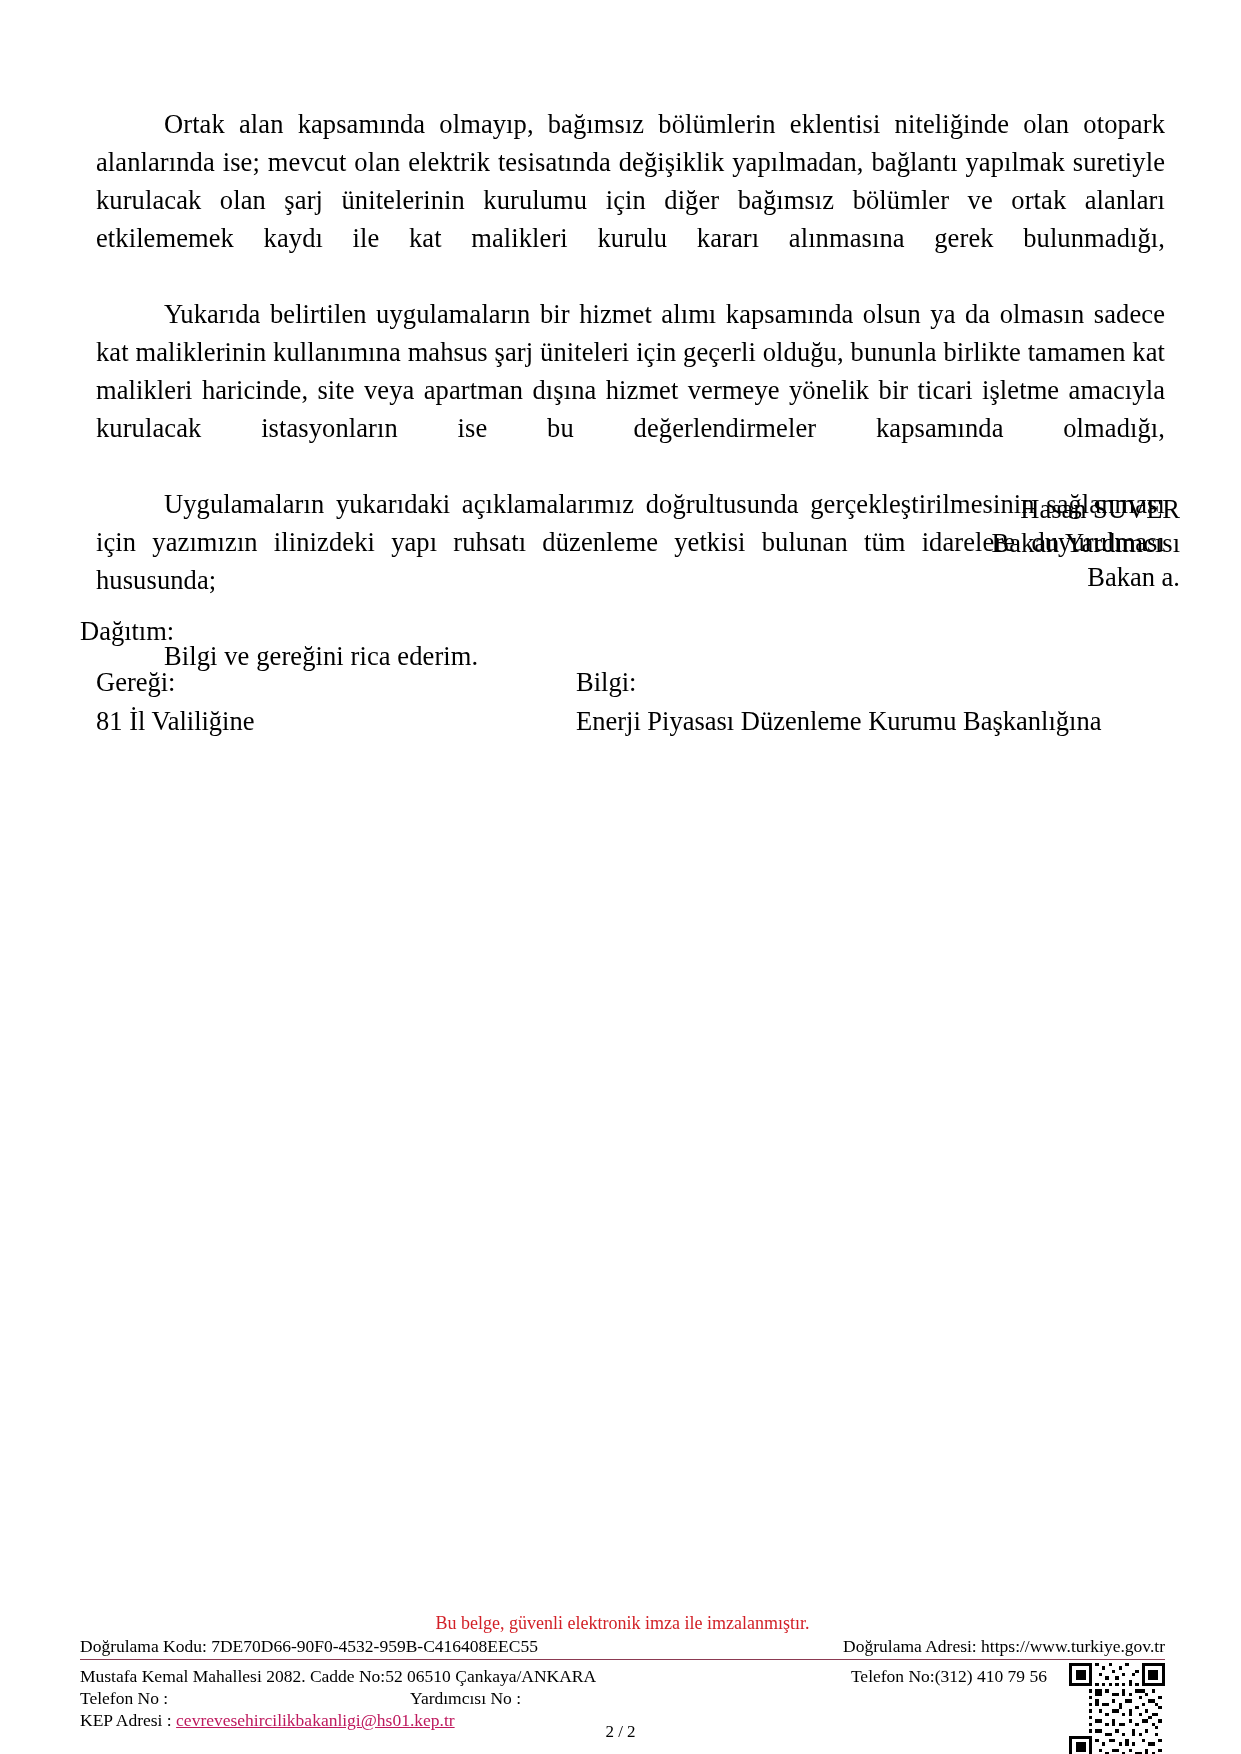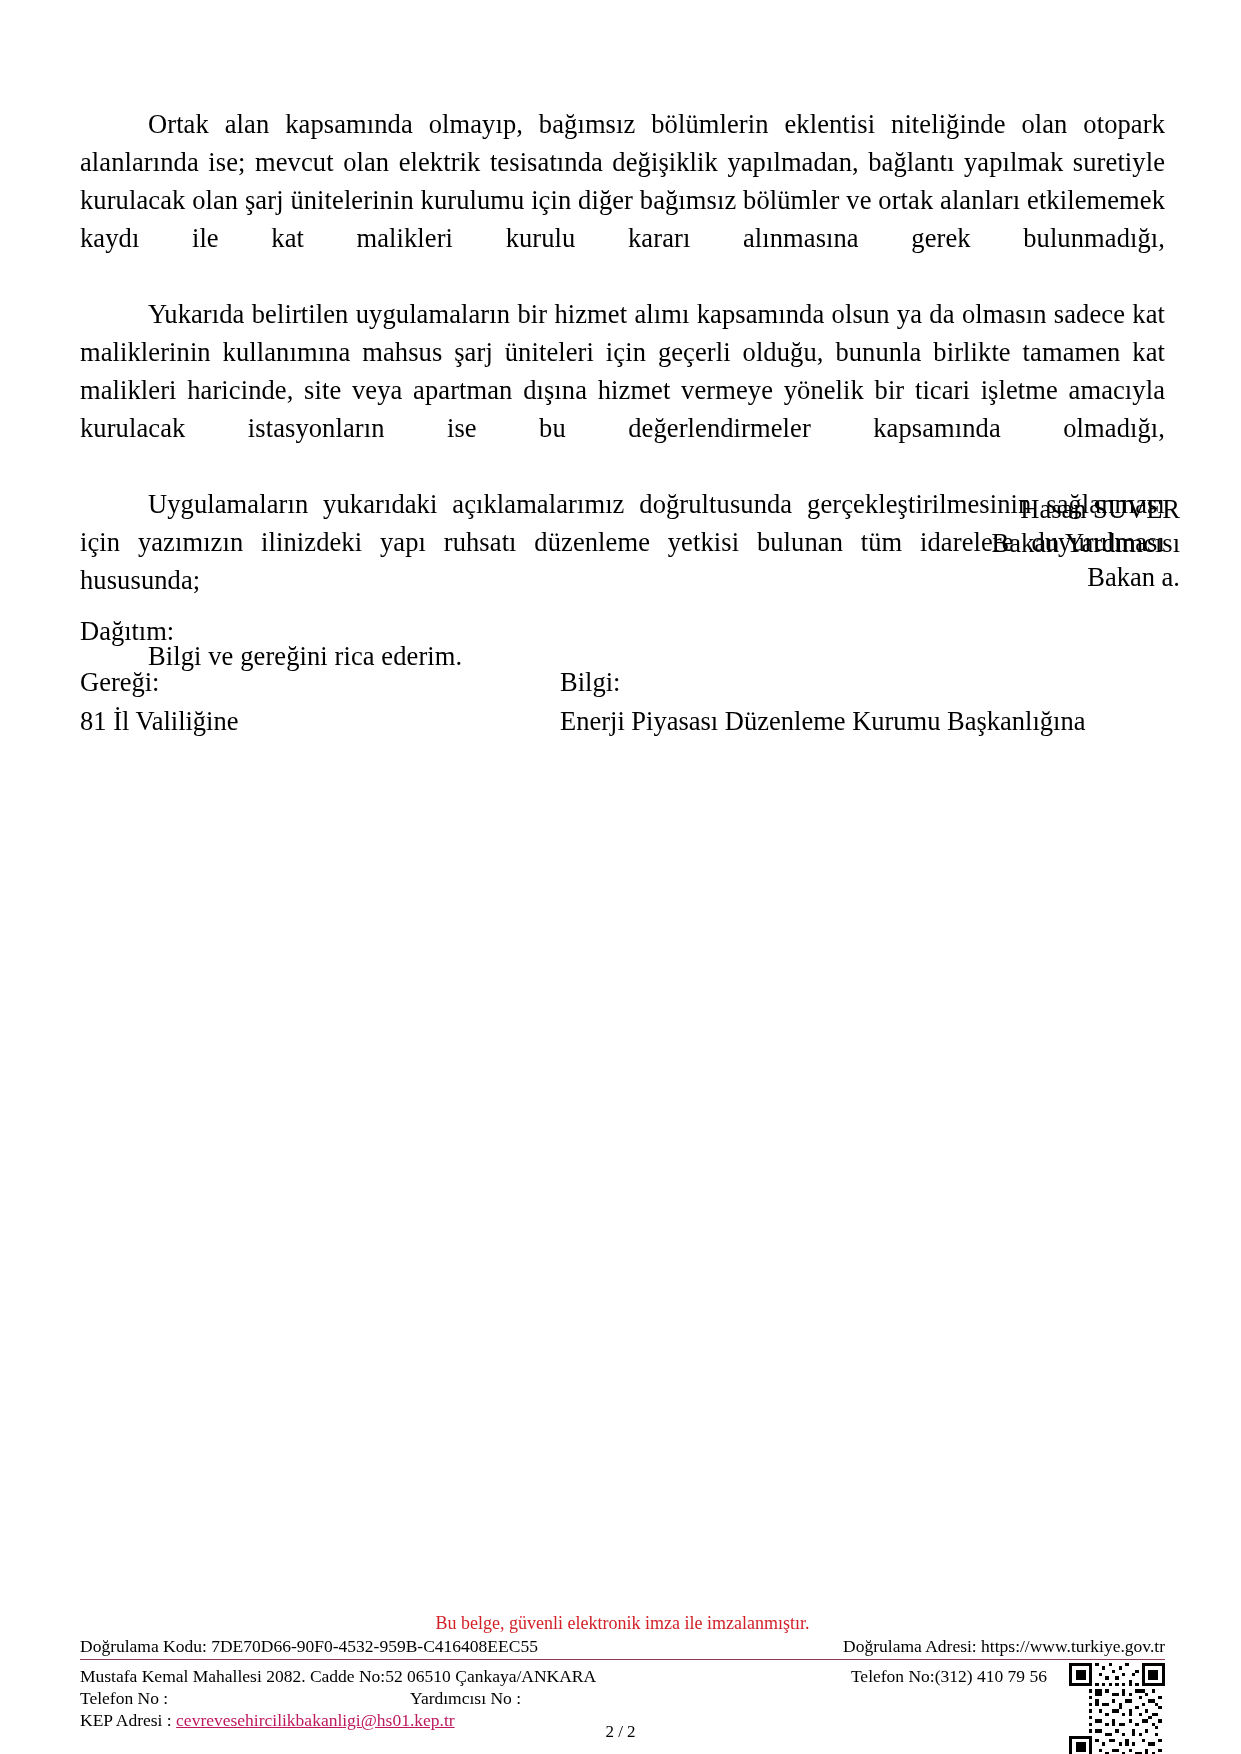--- a/index.html
+++ b/index.html
@@ -29,21 +29,21 @@
     top: 105px;
     width: 1085px;
   }
 
   .para {
     font-size: 26.5px;
     line-height: 38px;
     text-align: justify;
     text-justify: inter-word;
     text-indent: 68px;
-    margin: 0 0 0 0;
+    margin: 0 0 0 16px;
     letter-spacing: 0.1px;
   }
   .para + .para {
     margin-top: 0px;
   }
   
   .para::after {
     content: "";
     display: inline-block;
     width: 100%;
@@ -68,21 +68,21 @@
     left: 80px;
     top: 612px;
     width: 1085px;
     font-size: 26.5px;
     line-height: 39px;
   }
   .dist-title { margin-bottom: 12px; }
   .dist-row {
     display: flex;
   }
-  .dist-col-left { width: 480px; flex: 0 0 480px; }
+  .dist-col-left { width: 480px; flex: 0 0 480px; margin-left: 16px; }
   .dist-col-right { flex: 1 1 auto; }
 
   
   .footer {
     position: absolute;
     left: 80px;
     top: 1612px;
     width: 1085px;
     font-size: 17.5px;
     line-height: 22px;

